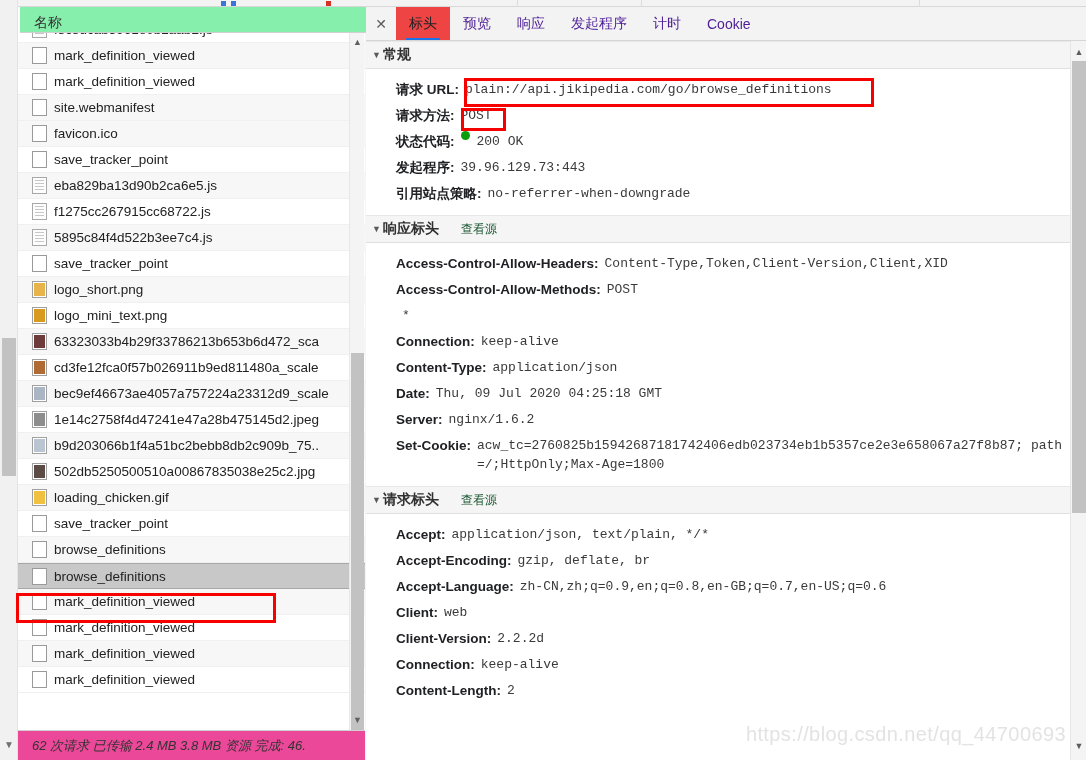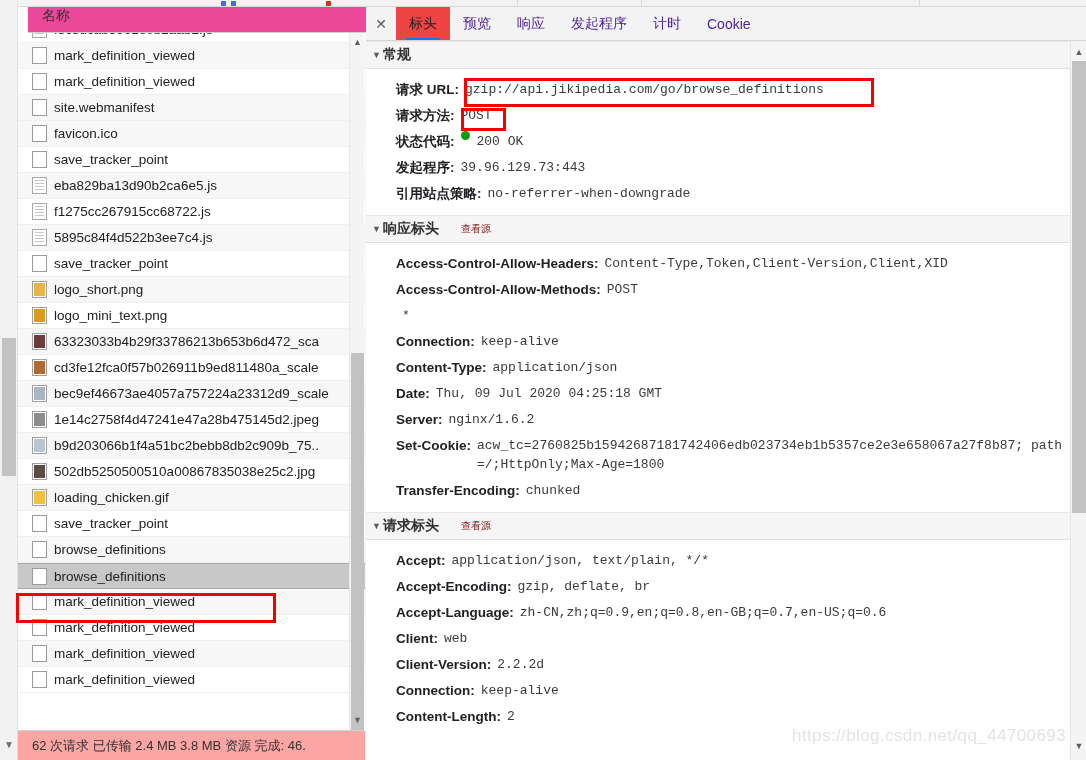--- a/index.html
+++ b/index.html
@@ -33,23 +33,23 @@
   }
   .sliver-cell { position: absolute; top: 0; height: 7px; border-right: 1px solid #dcdcdc; }
   .sliver-dot { position: absolute; top: 1px; width: 5px; height: 5px; }
 
   
   .left-panel {
     position: absolute; left: 18px; top: 7px; width: 347px; height: 753px;
     background: #ffffff; border-right: 1px solid #c9c9c9;
   }
   .list-header {
-    position: absolute; left: 10px; top: 0; width: 347px; height: 26px;
-    background: #ec4899; border-bottom: 1px solid #d0d0d0;
-    display: flex; align-items: flex-start;
+    position: absolute; left: 2px; top: 0; width: 347px; height: 26px;
+    background: #86efac; border-bottom: 1px solid #d0d0d0;
+    display: flex; align-items: flex-end;
   }
   .list-header-label {
     font-size: 14px; color: #333; padding-left: 14px;
     font-family: "Liberation Sans", sans-serif;
   }
   .list-scroll {
     position: absolute; left: 0; top: 26px; width: 347px; height: 697px;
     overflow: hidden; background: #fff;
   }
   .rows { position: absolute; left: 0; top: -16px; width: 347px; }
@@ -96,22 +96,22 @@
   .lv-arrow.up { top: 2px; }
   .lv-arrow.down { bottom: 2px; }
   .lv-thumb {
     position: absolute; left: 1px; top: 320px; width: 13px; height: 380px;
     background: #c2c2c2;
   }
 
   
   .status-bar {
     position: absolute; left: 0; bottom: 0; width: 347px; height: 30px;
-    background: #fca5a5; border-top: 1px solid #d0d0d0;
-    display: flex; align-items: center; padding-left: 14px; overflow: hidden;
+    background: #ec4899; border-top: 1px solid #d0d0d0;
+    display: flex; align-items: center; padding-left: 14px; overflow: hidden; font-style: italic;
   }
   .status-text {
     font-size: 13px; color: #333; white-space: nowrap;
     font-family: "Liberation Sans", sans-serif;
   }
 
   
   .right-panel {
     position: absolute; left: 366px; top: 7px; width: 720px; height: 753px;
     background: #ffffff;
@@ -146,21 +146,21 @@
     display: flex; align-items: center; height: 28px;
     background: #f5f5f5; border-bottom: 1px solid #e0e0e0; border-top: 1px solid #e8e8e8;
     padding-left: 6px;
   }
   .tri { color: #5a5a5a; font-size: 9px; margin-right: 2px; line-height: 1; }
   .section-title {
     font-size: 14px; color: #303030; font-weight: 700;
     font-family: "Liberation Sans", sans-serif;
   }
   .view-source {
-    margin-left: 22px; font-size: 10px; color: #7f1d1d;
+    margin-left: 22px; font-size: 12px; color: #14532d;
     font-family: "Liberation Sans", sans-serif;
     text-align: center;
   }
 
   .kv-list { padding: 7px 0 9px 0; }
   .kv {
     display: flex; align-items: flex-start; padding: 3.5px 0 3.5px 30px;
     line-height: 19px;
   }
   .kv .k {
@@ -193,21 +193,21 @@
   }
   .rv-arrow.up { top: 3px; }
   .rv-arrow.down { bottom: 6px; }
   .rv-thumb {
     position: absolute; left: 1px; top: 20px; width: 14px; height: 452px;
     background: #c2c2c2;
   }
 
   .watermark {
     position: absolute; right: 20px; bottom: 14px;
-    font-size: 17px; color: #e3e3e3; letter-spacing: .4px;
+    font-size: 20px; color: #e3e3e3; letter-spacing: .4px;
     font-family: "Liberation Sans", sans-serif; pointer-events: none;
     white-space: nowrap;
   }
 </style>
 </head>
 <body>
 
 <div id="root">
 
   <div class="outer-scroll">
@@ -367,21 +367,21 @@
 
     <div class="detail-scroll">
       <div class="detail-inner" id="detail-inner">
           <div class="section-head">
             <span class="tri">▼</span>
             <span class="section-title">常规</span>
           </div>
           <div class="kv-list">
             <div class="kv">
               <span class="k">请求 URL:</span>
-              <span class="v">gzip://api.jikipedia.com/go/browse_definitions</span>
+              <span class="v">plain://api.jikipedia.com/go/browse_definitions</span>
             </div>
             <div class="kv">
               <span class="k">请求方法:</span>
               <span class="v">POST</span>
             </div>
             <div class="kv">
               <span class="k">状态代码:</span>
               <span class="status-dot" style="background: rgb(12, 157, 12); margin-left: 6px;"></span>
               <span class="v" style="margin-left: 2px;">200 OK</span>
             </div>
@@ -424,24 +424,20 @@
               <span class="v">Thu, 09 Jul 2020 04:25:18 GMT</span>
             </div>
             <div class="kv">
               <span class="k">Server:</span>
               <span class="v">nginx/1.6.2</span>
             </div>
             <div class="kv">
               <span class="k">Set-Cookie:</span>
               <span class="v">acw_tc=2760825b15942687181742406edb023734eb1b5357ce2e3e658067a27f8b87; path=/;HttpOnly;Max-Age=1800</span>
             </div>
-            <div class="kv">
-              <span class="k">Transfer-Encoding:</span>
-              <span class="v">chunked</span>
-            </div>
           </div>
           <div class="section-head">
             <span class="tri">▼</span>
             <span class="section-title">请求标头</span>
             <span class="view-source">查看源</span>
           </div>
           <div class="kv-list">
             <div class="kv">
               <span class="k">Accept:</span>
               <span class="v">application/json, text/plain, */*</span>

